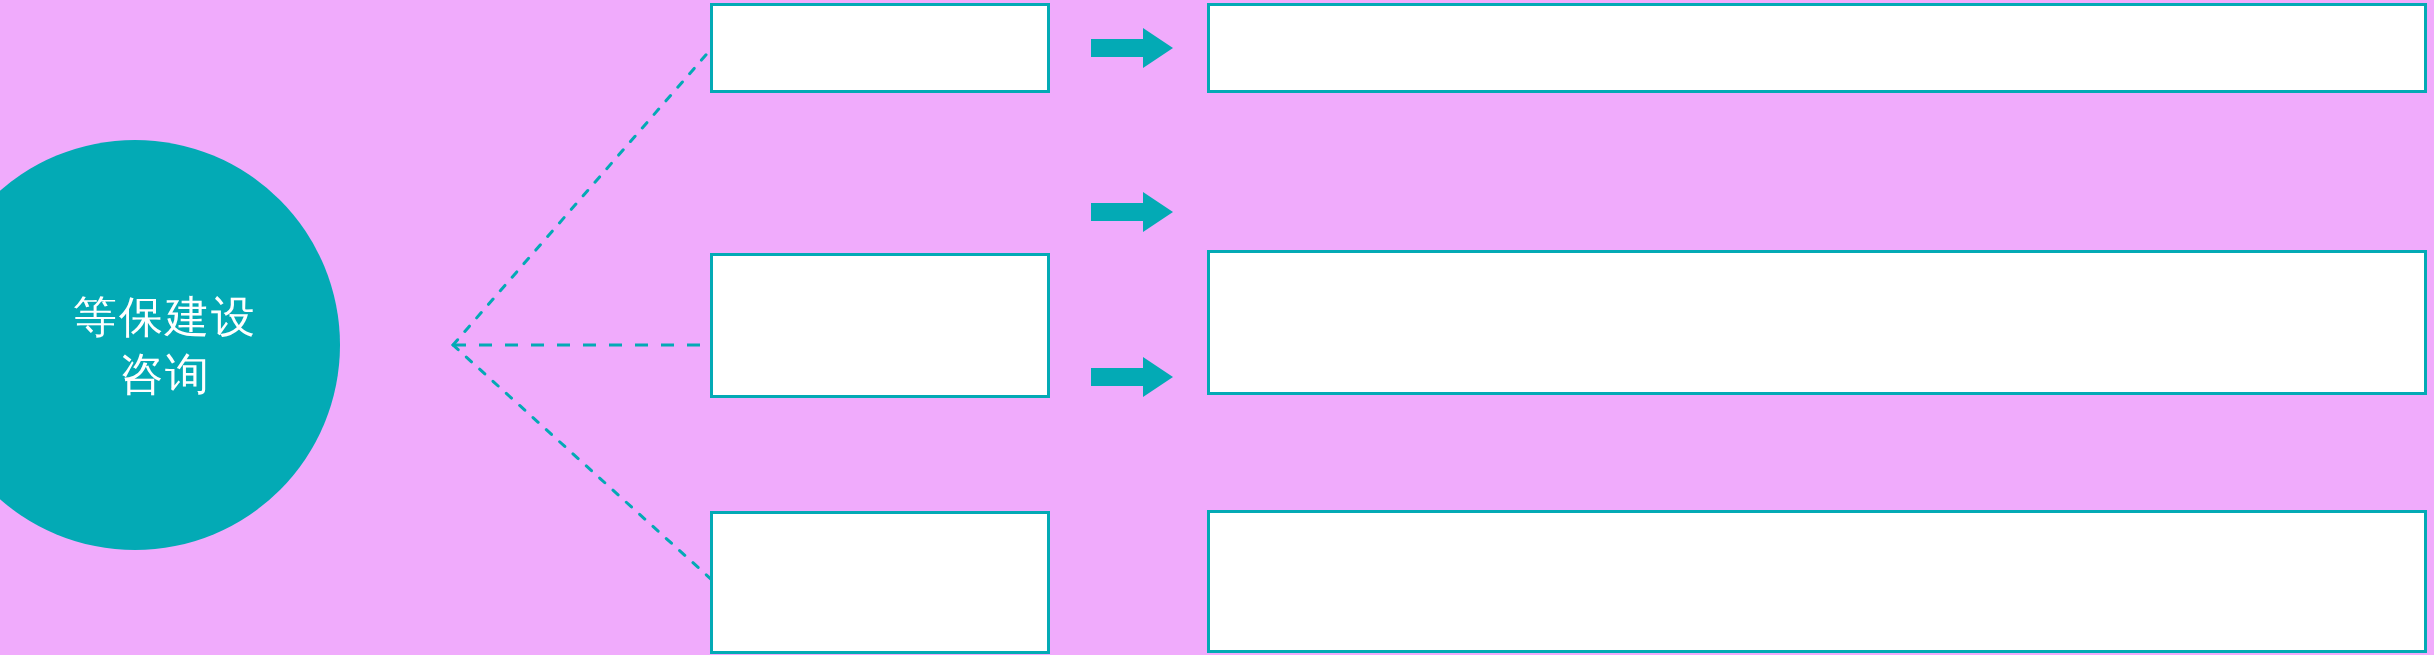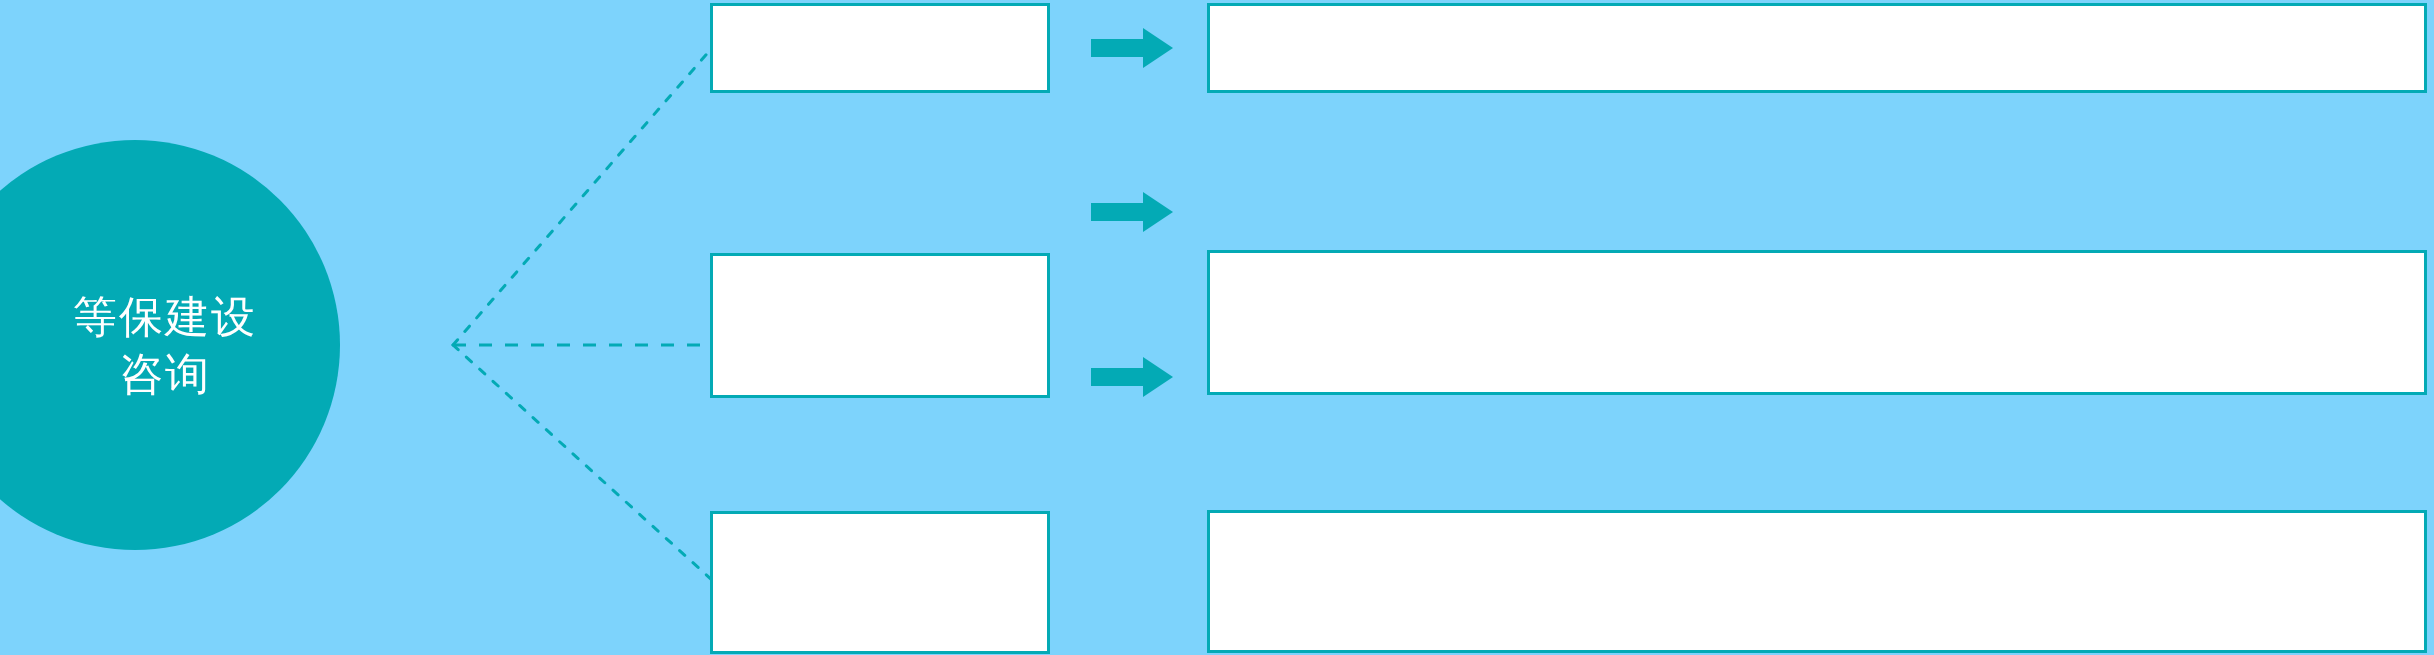--- a/index.html
+++ b/index.html
@@ -7,21 +7,21 @@
     padding: 0;
     background: #ffffff;
   }
   body {
     font-family: "Liberation Sans", "DejaVu Sans", sans-serif;
   }
   #canvas {
     position: relative;
     width: 2434px;
     height: 655px;
-    background: #7dd3fc;
+    background: #f0abfc;
     overflow: hidden;
   }
   
   .hub {
     position: absolute;
     left: -70px;
     top: 140px;
     width: 410px;
     height: 410px;
     border-radius: 50%;

